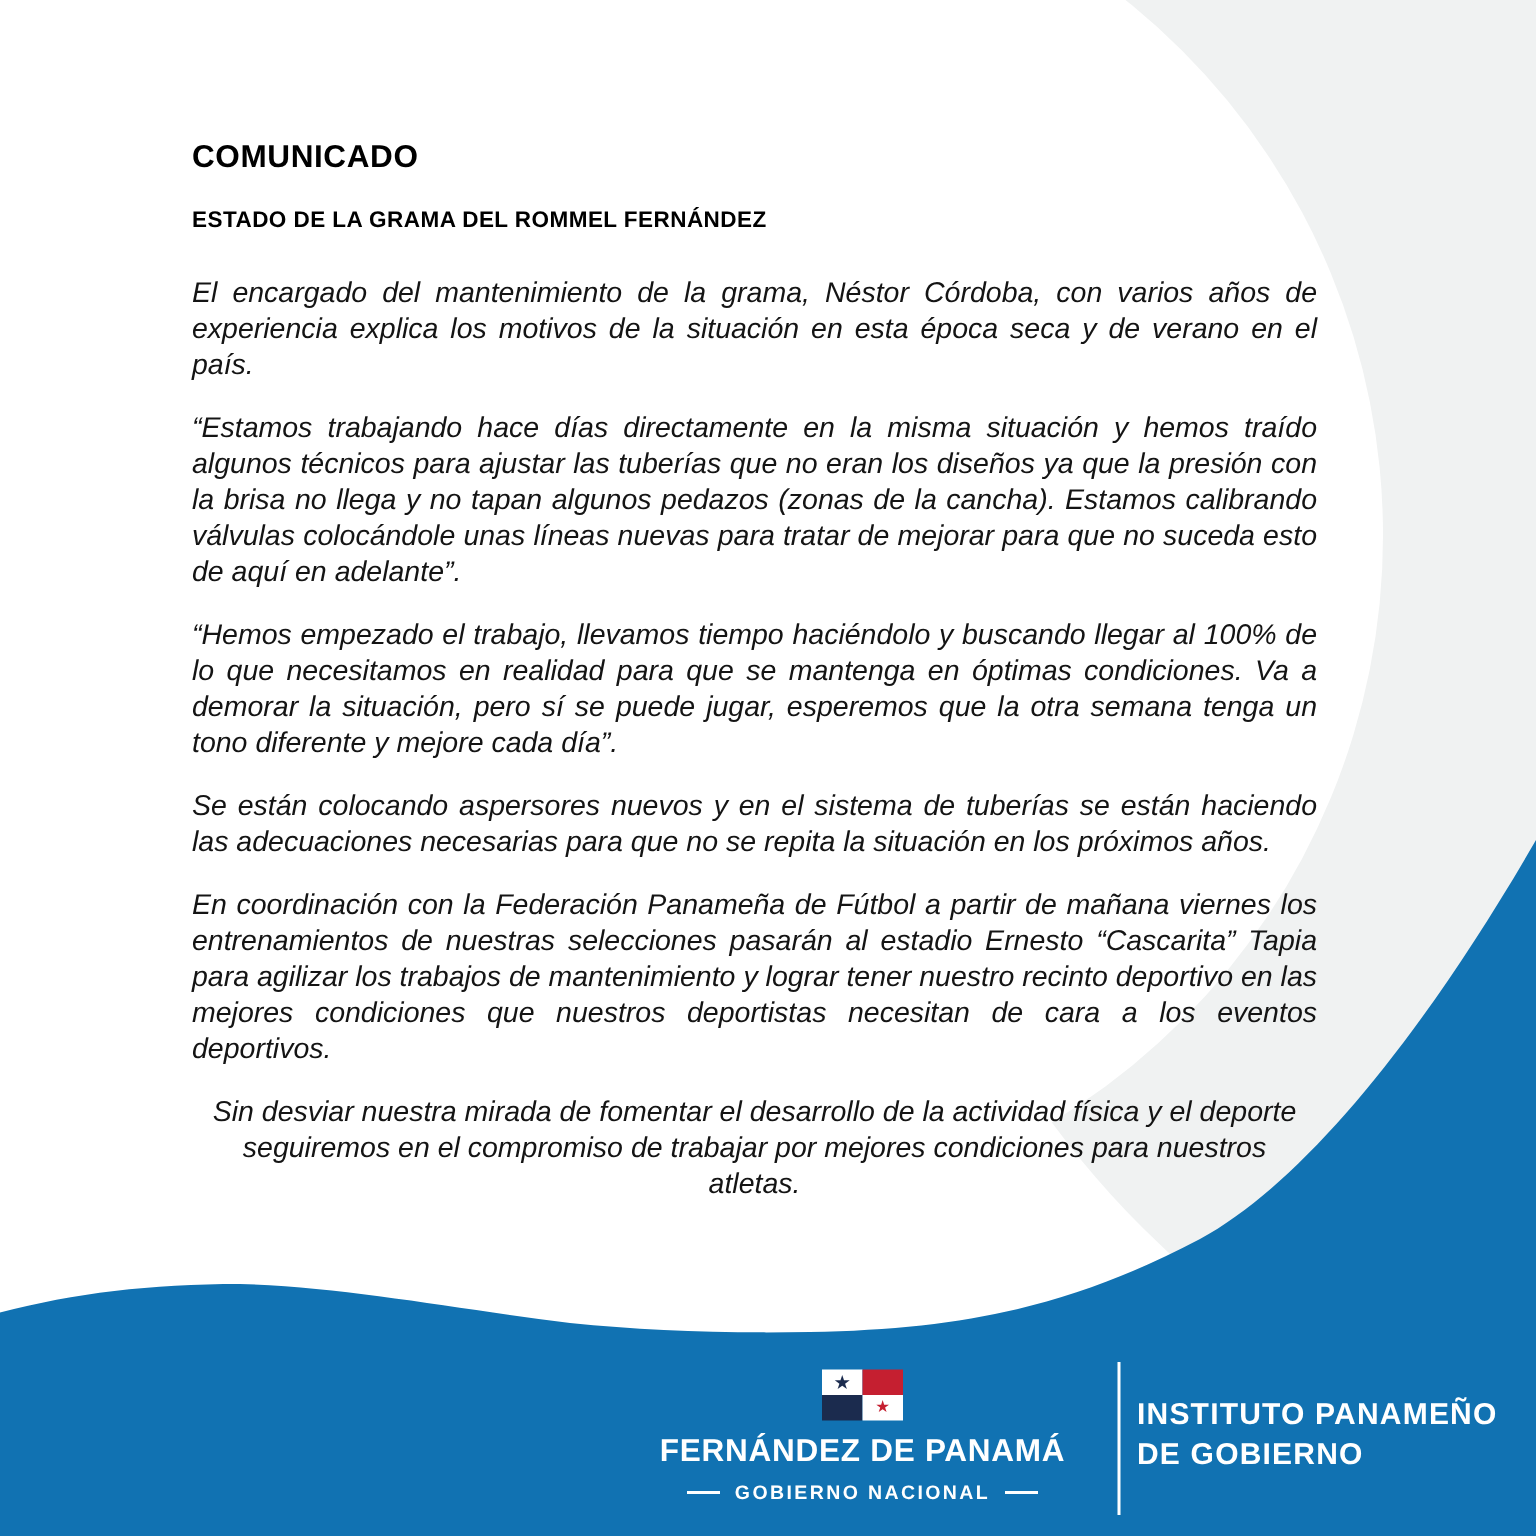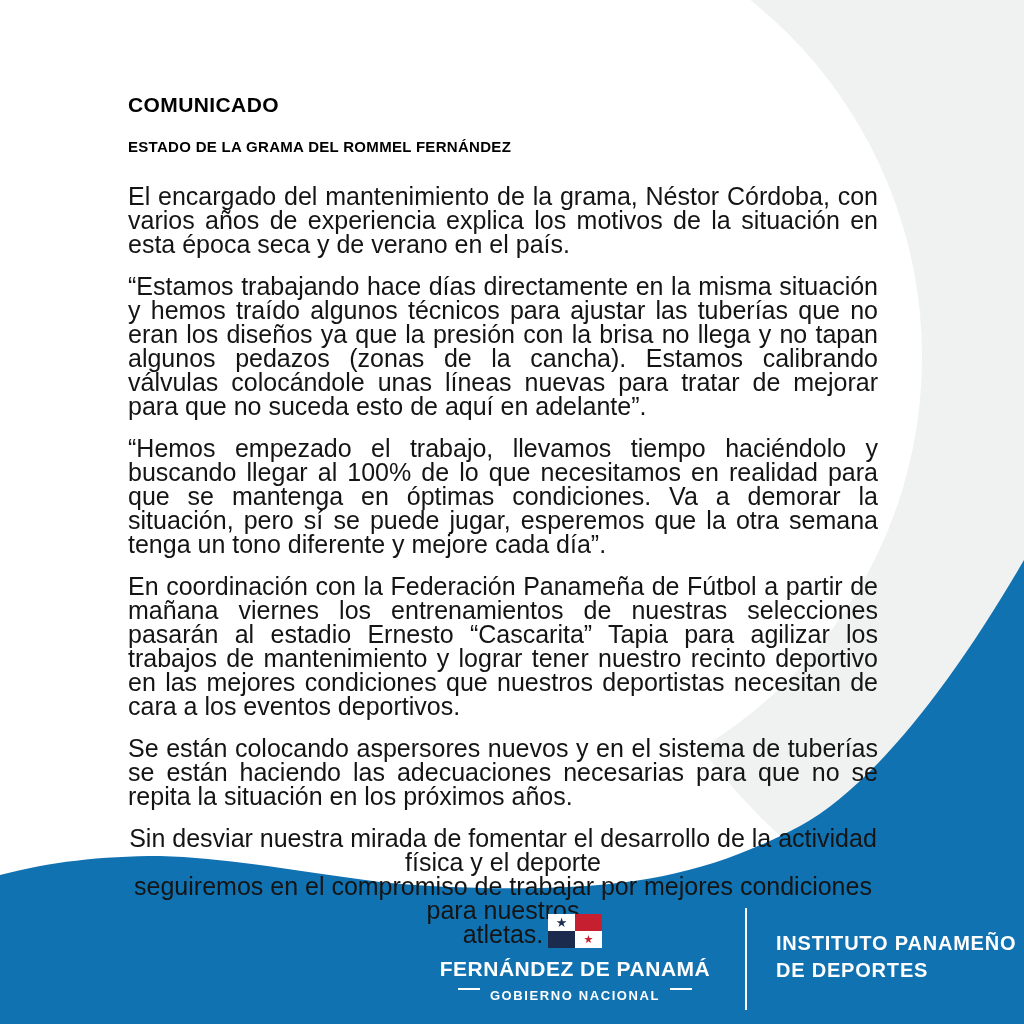--- a/index.html
+++ b/index.html
@@ -20,22 +20,23 @@
   }
   .doc h1{
     margin:0;font-size:21px;line-height:25px;font-weight:bold;
     text-align:left;letter-spacing:.4px;color:#000;
   }
   .doc h2{
     margin:21px 0 0 0;font-size:15px;line-height:18px;font-weight:bold;
     text-align:left;letter-spacing:.3px;color:#000;
   }
   .doc p{
-    margin:18px 0 0 0;font-size:25px;line-height:24px;
+    margin:18px 0 0 0;font-size:19px;line-height:24px;
     text-align:justify;
+    font-style:italic;
   }
   .doc p.first{margin-top:28px;}
   .doc p.align-left{text-align:center;white-space:pre-line;}
 
   
   .gov-block{
     position:absolute;left:430px;top:913px;width:290px;
     text-align:center;color:#ffffff;
   }
   .flag{
@@ -44,52 +45,52 @@
     width:54px;height:34px;
   }
   .flag .cell{display:flex;align-items:center;justify-content:center;}
   .flag .white{background:#ffffff;}
   .flag .star{font-size:13px;line-height:13px;}
   .republic{
     margin-top:9px;font-size:21px;line-height:24px;font-weight:bold;
     letter-spacing:.5px;white-space:nowrap;
   }
   .gob-line{
-    margin-top:7px;display:flex;align-items:flex-start;justify-content:center;
+    margin-top:7px;display:flex;align-items:center;justify-content:center;
     gap:10px;font-size:13px;line-height:15px;letter-spacing:1.6px;
     font-weight:bold;white-space:nowrap;
   }
   .gob-dash{width:22px;height:2px;background:#ffffff;}
   .v-divider{
     position:absolute;left:745px;top:908px;width:2px;height:102px;
     background:#ffffff;
   }
   .inst{
-    position:absolute;left:776px;top:930px;
+    position:absolute;left:758px;top:930px;
     color:#ffffff;font-size:20px;line-height:27px;font-weight:bold;
     letter-spacing:.8px;white-space:nowrap;
   }
 </style>
 </head>
 <body>
 
 <svg class="bg" viewBox="0 0 1024 1024" xmlns="http://www.w3.org/2000/svg">
   <circle cx="1200" cy="380" r="620" fill="#f0f2f2"></circle>
   <circle cx="465" cy="357" r="457" fill="#ffffff"></circle>
   <path d="M 0 875 C 50 862 100 856 160 856 C 230 858 300 872 380 882 C 430 887 480 889 540 888 C 650 886 720 868 800 826 C 870 788 950 688 1024 560 L 1024 1024 L 0 1024 Z" fill="#1172b2"></path>
 </svg>
 
 <main class="doc">
   <h1>COMUNICADO</h1>
   <h2>ESTADO DE LA GRAMA DEL ROMMEL FERNÁNDEZ</h2>
   <p class="first">El encargado del mantenimiento de la grama, Néstor Córdoba, con varios años de experiencia explica los motivos de la situación en esta época seca y de verano en el país.</p>
   <p>“Estamos trabajando hace días directamente en la misma situación y hemos traído algunos técnicos para ajustar las tuberías que no eran los diseños ya que la presión con la brisa no llega y no tapan algunos pedazos (zonas de la cancha). Estamos calibrando válvulas colocándole unas líneas nuevas para tratar de mejorar para que no suceda esto de aquí en adelante”.</p>
   <p>“Hemos empezado el trabajo, llevamos tiempo haciéndolo y buscando llegar al 100% de lo que necesitamos en realidad para que se mantenga en óptimas condiciones. Va a demorar la situación, pero sí se puede jugar, esperemos que la otra semana tenga un tono diferente y mejore cada día”.</p>
+  <p>Se están colocando aspersores nuevos y en el sistema de tuberías se están haciendo las adecuaciones necesarias para que no se repita la situación en los próximos años.</p>
   <p>En coordinación con la Federación Panameña de Fútbol a partir de mañana viernes los entrenamientos de nuestras selecciones pasarán al estadio Ernesto “Cascarita” Tapia para agilizar los trabajos de mantenimiento y lograr tener nuestro recinto deportivo en las mejores condiciones que nuestros deportistas necesitan de cara a los eventos deportivos.</p>
-  <p>Se están colocando aspersores nuevos y en el sistema de tuberías se están haciendo las adecuaciones necesarias para que no se repita la situación en los próximos años.</p>
   <p class="align-left">Sin desviar nuestra mirada de fomentar el desarrollo de la actividad física y el deporte
 seguiremos en el compromiso de trabajar por mejores condiciones para nuestros
 atletas.</p>
 </main>
 
 <div class="gov-block">
   <div class="flag">
     <span class="cell white">
         <span class="star" style="color:#1b2b4e;">★</span>
       </span>
@@ -104,14 +105,14 @@
     <span class="gob-dash"></span>
     <span>GOBIERNO NACIONAL</span>
     <span class="gob-dash"></span>
   </div>
 </div>
 
 <div class="v-divider"></div>
 
 <div class="inst">
   <div>INSTITUTO PANAMEÑO</div>
-  <div>DE DEPORTES</div>
+  <div>DE GOBIERNO</div>
 </div>
 
 </body></html>

